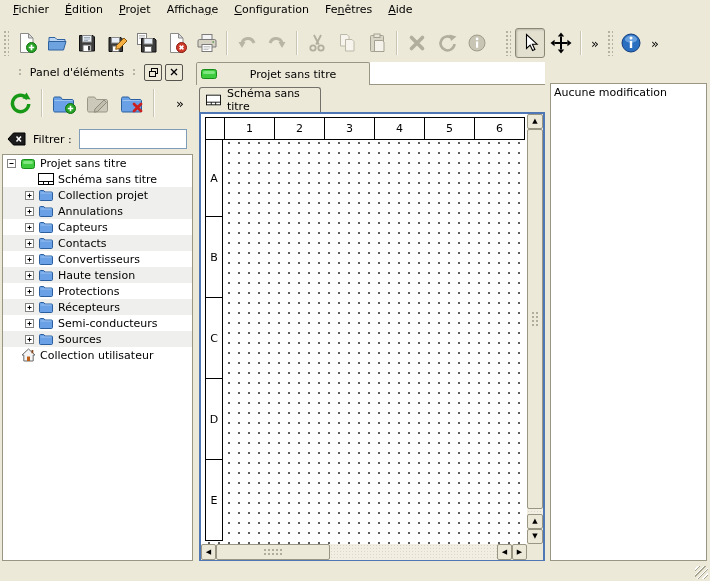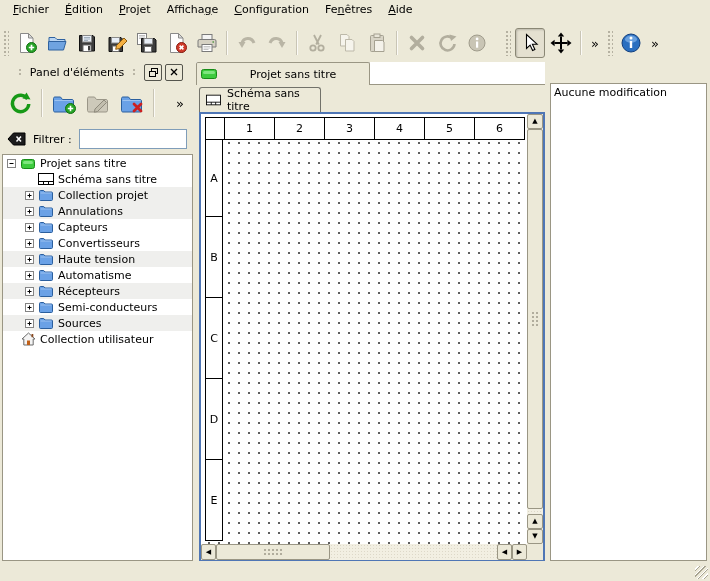--- a/index.html
+++ b/index.html
@@ -382,20 +382,35 @@
         </span>
       <span class="t-icon">
           <svg width="14" height="12" viewBox="0 0 14 12">
             <path d="M0.5 10.5v-8c0-.6.4-1 1-1h3.2L6 3h6.5c.6 0 1 .4 1 1v6.5c0 .6-.4 1-1 1h-11c-.6 0-1-.4-1-1z" fill="#6aa1e6" stroke="#2b5f9e"></path>
             <path d="M1.5 4h11" stroke="#9cc2f0"></path>
           </svg>
         </span>
       <span class="t-label">Capteurs</span>
     </div>
 
+    <div class="tree-row lvl1 alt">
+      <span class="t-exp">
+          <svg width="9" height="9" viewBox="0 0 9 9">
+            <rect x="0.5" y="0.5" width="8" height="8" fill="#fff" stroke="#848484"></rect>
+            <path d="M2.5 4.5h4M4.5 2.5v4" stroke="#000"></path>
+          </svg>
+        </span>
+      <span class="t-icon">
+          <svg width="14" height="12" viewBox="0 0 14 12">
+            <path d="M0.5 10.5v-8c0-.6.4-1 1-1h3.2L6 3h6.5c.6 0 1 .4 1 1v6.5c0 .6-.4 1-1 1h-11c-.6 0-1-.4-1-1z" fill="#6aa1e6" stroke="#2b5f9e"></path>
+            <path d="M1.5 4h11" stroke="#9cc2f0"></path>
+          </svg>
+        </span>
+      <span class="t-label">Contacts</span>
+    </div>
 
     <div class="tree-row lvl1">
       <span class="t-exp">
           <svg width="9" height="9" viewBox="0 0 9 9">
             <rect x="0.5" y="0.5" width="8" height="8" fill="#fff" stroke="#848484"></rect>
             <path d="M2.5 4.5h4M4.5 2.5v4" stroke="#000"></path>
           </svg>
         </span>
       <span class="t-icon">
           <svg width="14" height="12" viewBox="0 0 14 12">
@@ -428,21 +443,21 @@
             <rect x="0.5" y="0.5" width="8" height="8" fill="#fff" stroke="#848484"></rect>
             <path d="M2.5 4.5h4M4.5 2.5v4" stroke="#000"></path>
           </svg>
         </span>
       <span class="t-icon">
           <svg width="14" height="12" viewBox="0 0 14 12">
             <path d="M0.5 10.5v-8c0-.6.4-1 1-1h3.2L6 3h6.5c.6 0 1 .4 1 1v6.5c0 .6-.4 1-1 1h-11c-.6 0-1-.4-1-1z" fill="#6aa1e6" stroke="#2b5f9e"></path>
             <path d="M1.5 4h11" stroke="#9cc2f0"></path>
           </svg>
         </span>
-      <span class="t-label">Automatisme</span>
+      <span class="t-label">Protections</span>
     </div>
 
     <div class="tree-row lvl1 alt">
       <span class="t-exp">
           <svg width="9" height="9" viewBox="0 0 9 9">
             <rect x="0.5" y="0.5" width="8" height="8" fill="#fff" stroke="#848484"></rect>
             <path d="M2.5 4.5h4M4.5 2.5v4" stroke="#000"></path>
           </svg>
         </span>
       <span class="t-icon">

